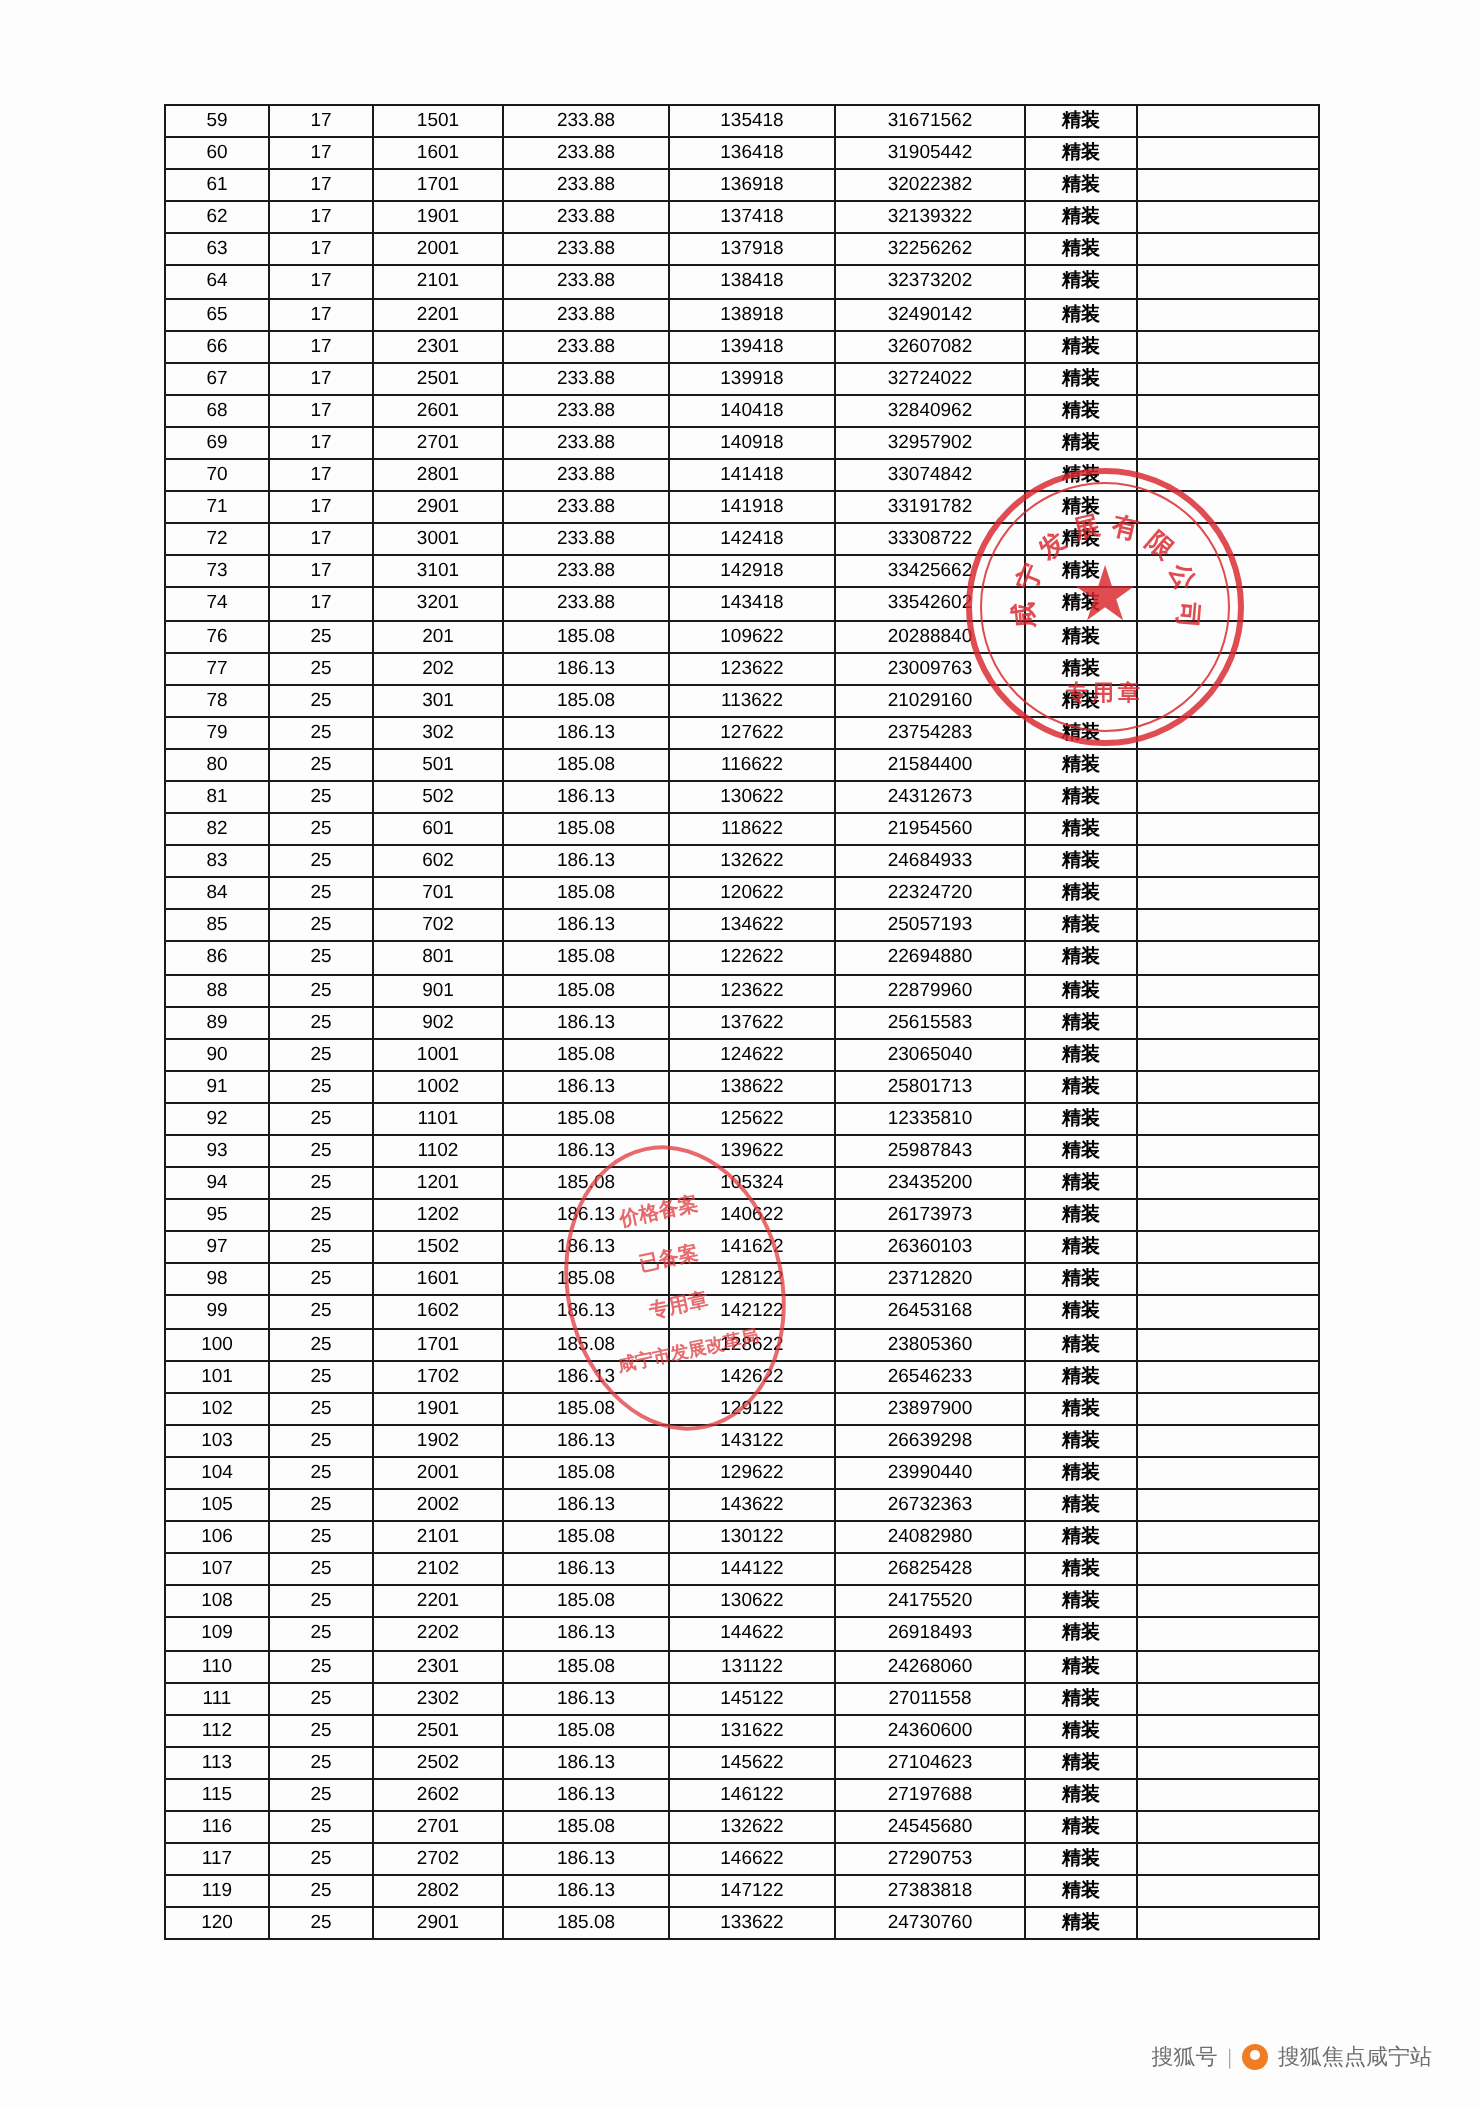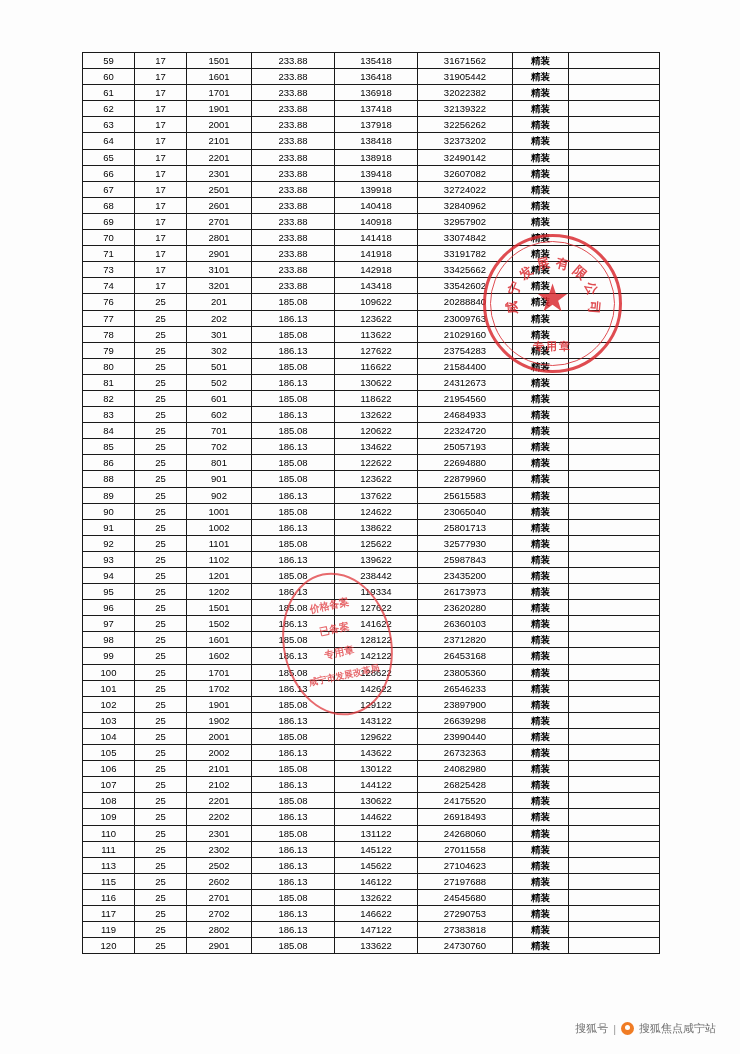--- a/index.html
+++ b/index.html
@@ -146,21 +146,21 @@
   .stamp-oval .l4 { top: 96px; font-size: 9px; }
   
   .footer {
     position: absolute;
     right: 24px;
     bottom: 18px;
     display: flex;
     align-items: center;
     gap: 5px;
     color: #6f6f6f;
-    font-family: Liberation Sans, sans-serif;
+    font-family: Liberation Serif, serif;
     font-size: 11px;
   }
   .footer .logo {
     display: inline-block;
     width: 13px;
     height: 13px;
     border-radius: 50%;
     background: #f07c24;
     position: relative;
   }
@@ -318,20 +318,30 @@
             <td>71</td>
             <td>17</td>
             <td>2901</td>
             <td>233.88</td>
             <td>141918</td>
             <td>33191782</td>
             <td class="cjk">精装</td>
             <td></td>
           </tr>
           <tr>
+            <td>72</td>
+            <td>17</td>
+            <td>3001</td>
+            <td>233.88</td>
+            <td>142418</td>
+            <td>33308722</td>
+            <td class="cjk">精装</td>
+            <td></td>
+          </tr>
+          <tr>
             <td>73</td>
             <td>17</td>
             <td>3101</td>
             <td>233.88</td>
             <td>142918</td>
             <td>33425662</td>
             <td class="cjk">精装</td>
             <td></td>
           </tr>
           <tr>
@@ -493,61 +503,51 @@
             <td>25801713</td>
             <td class="cjk">精装</td>
             <td></td>
           </tr>
           <tr>
             <td>92</td>
             <td>25</td>
             <td>1101</td>
             <td>185.08</td>
             <td>125622</td>
-            <td>32577930</td>
+            <td>12335810</td>
             <td class="cjk">精装</td>
             <td></td>
           </tr>
           <tr>
             <td>93</td>
             <td>25</td>
             <td>1102</td>
             <td>186.13</td>
             <td>139622</td>
             <td>25987843</td>
             <td class="cjk">精装</td>
             <td></td>
           </tr>
           <tr>
             <td>94</td>
             <td>25</td>
             <td>1201</td>
             <td>185.08</td>
-            <td>238442</td>
+            <td>105324</td>
             <td>23435200</td>
             <td class="cjk">精装</td>
             <td></td>
           </tr>
           <tr>
             <td>95</td>
             <td>25</td>
             <td>1202</td>
             <td>186.13</td>
-            <td>119334</td>
+            <td>140622</td>
             <td>26173973</td>
-            <td class="cjk">精装</td>
-            <td></td>
-          </tr>
-          <tr>
-            <td>96</td>
-            <td>25</td>
-            <td>1501</td>
-            <td>185.08</td>
-            <td>127622</td>
-            <td>23620280</td>
             <td class="cjk">精装</td>
             <td></td>
           </tr>
           <tr>
             <td>97</td>
             <td>25</td>
             <td>1502</td>
             <td>186.13</td>
             <td>141622</td>
             <td>26360103</td>
@@ -684,20 +684,30 @@
             <td class="cjk">精装</td>
             <td></td>
           </tr>
           <tr>
             <td>111</td>
             <td>25</td>
             <td>2302</td>
             <td>186.13</td>
             <td>145122</td>
             <td>27011558</td>
+            <td class="cjk">精装</td>
+            <td></td>
+          </tr>
+          <tr>
+            <td>112</td>
+            <td>25</td>
+            <td>2501</td>
+            <td>185.08</td>
+            <td>131622</td>
+            <td>24360600</td>
             <td class="cjk">精装</td>
             <td></td>
           </tr>
           <tr>
             <td>113</td>
             <td>25</td>
             <td>2502</td>
             <td>186.13</td>
             <td>145622</td>
             <td>27104623</td>

